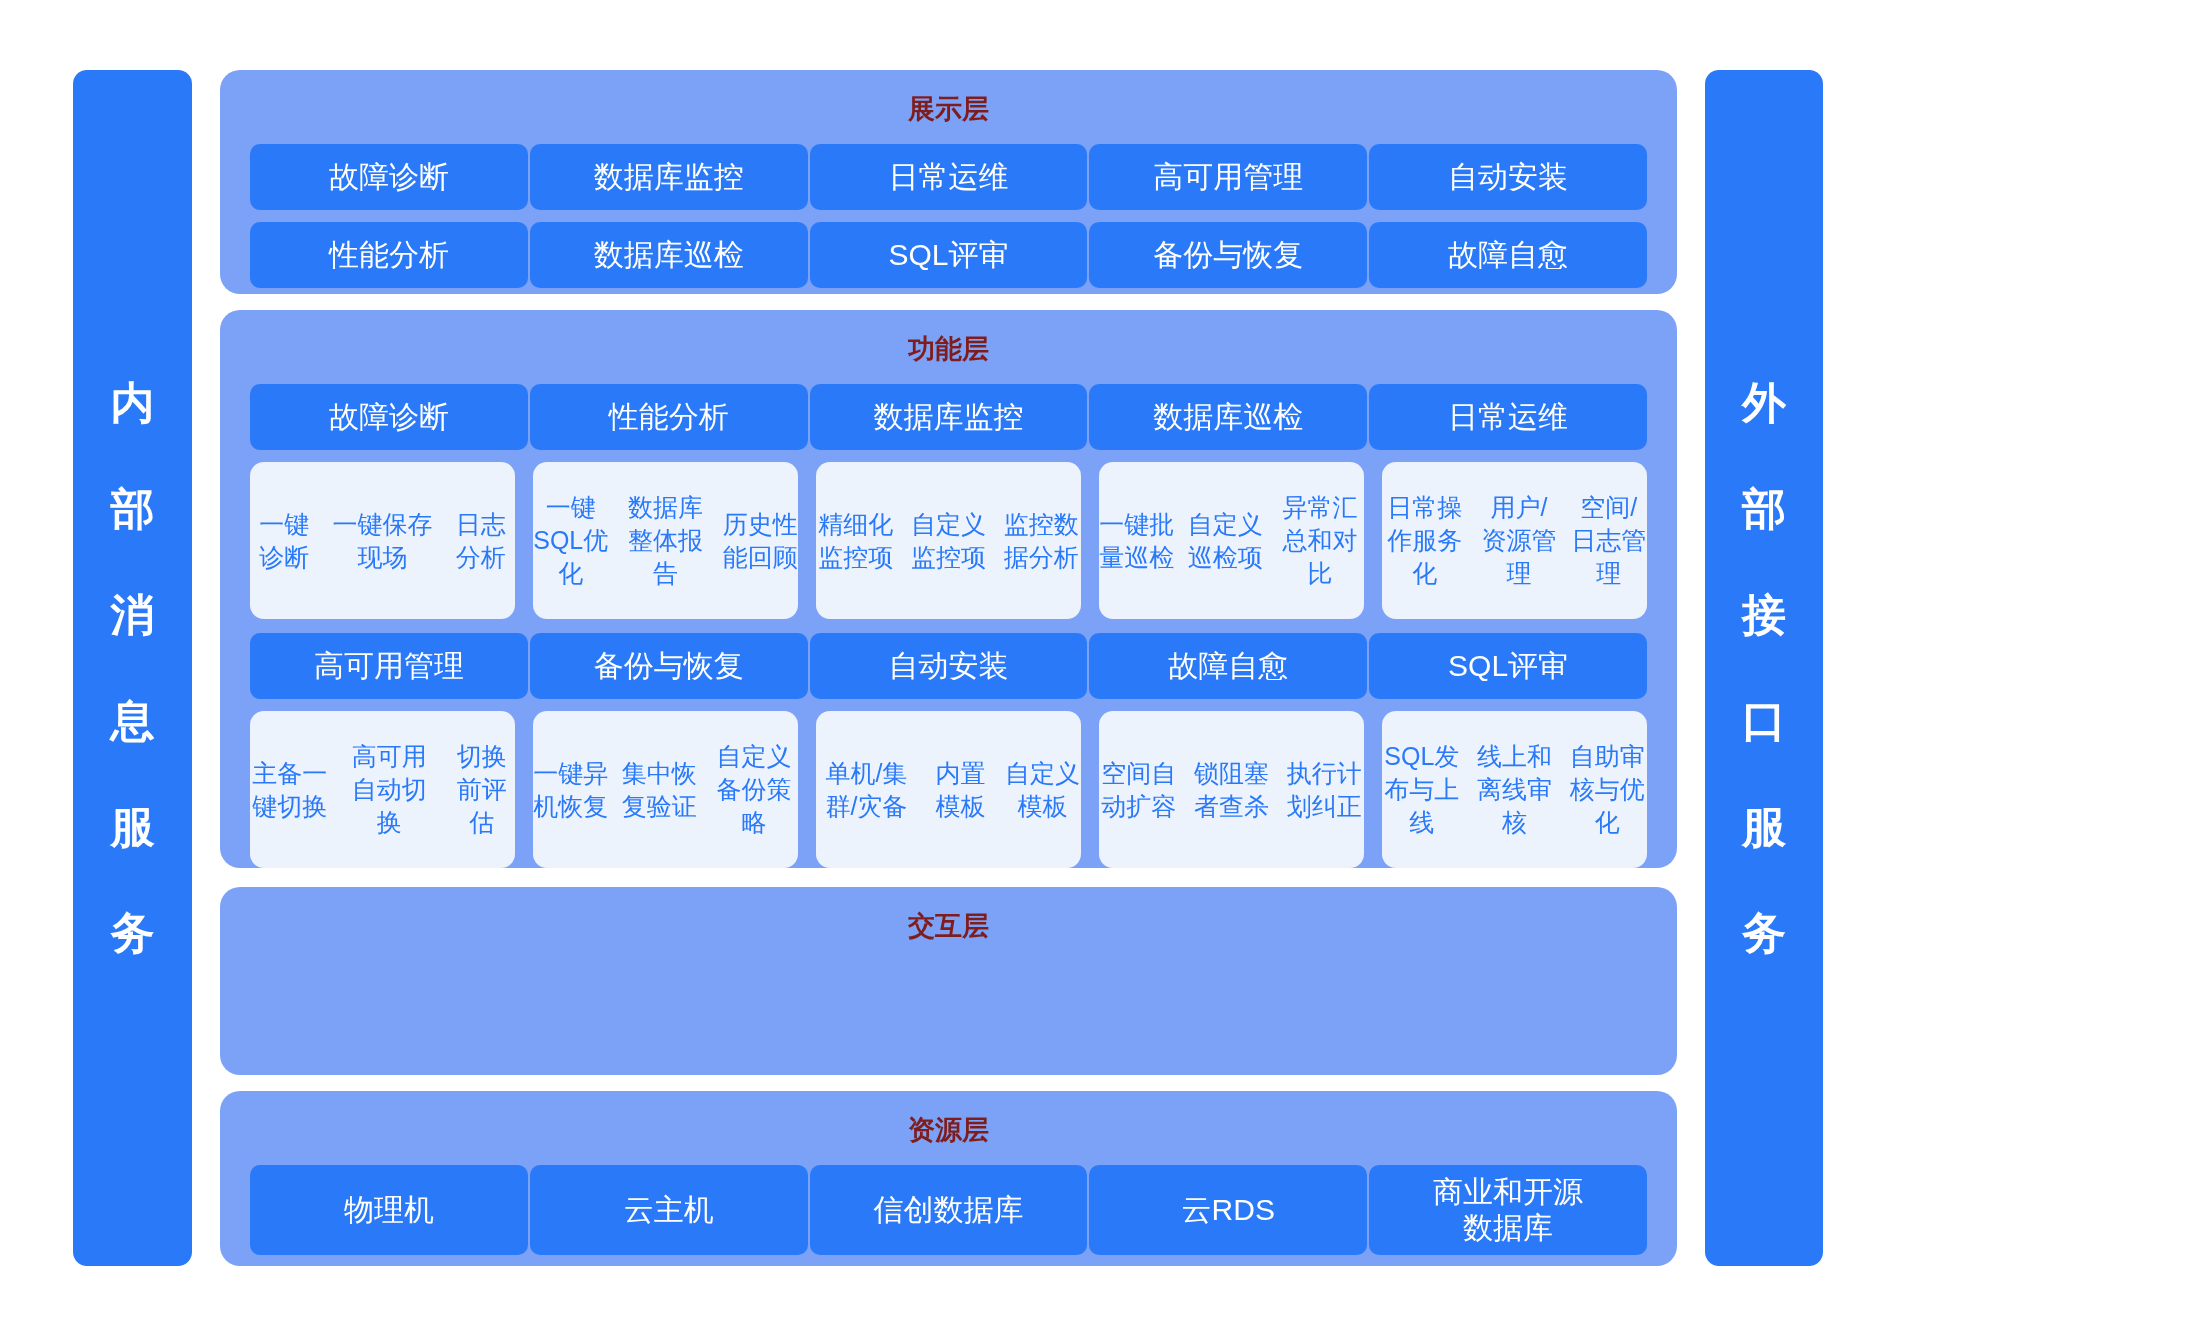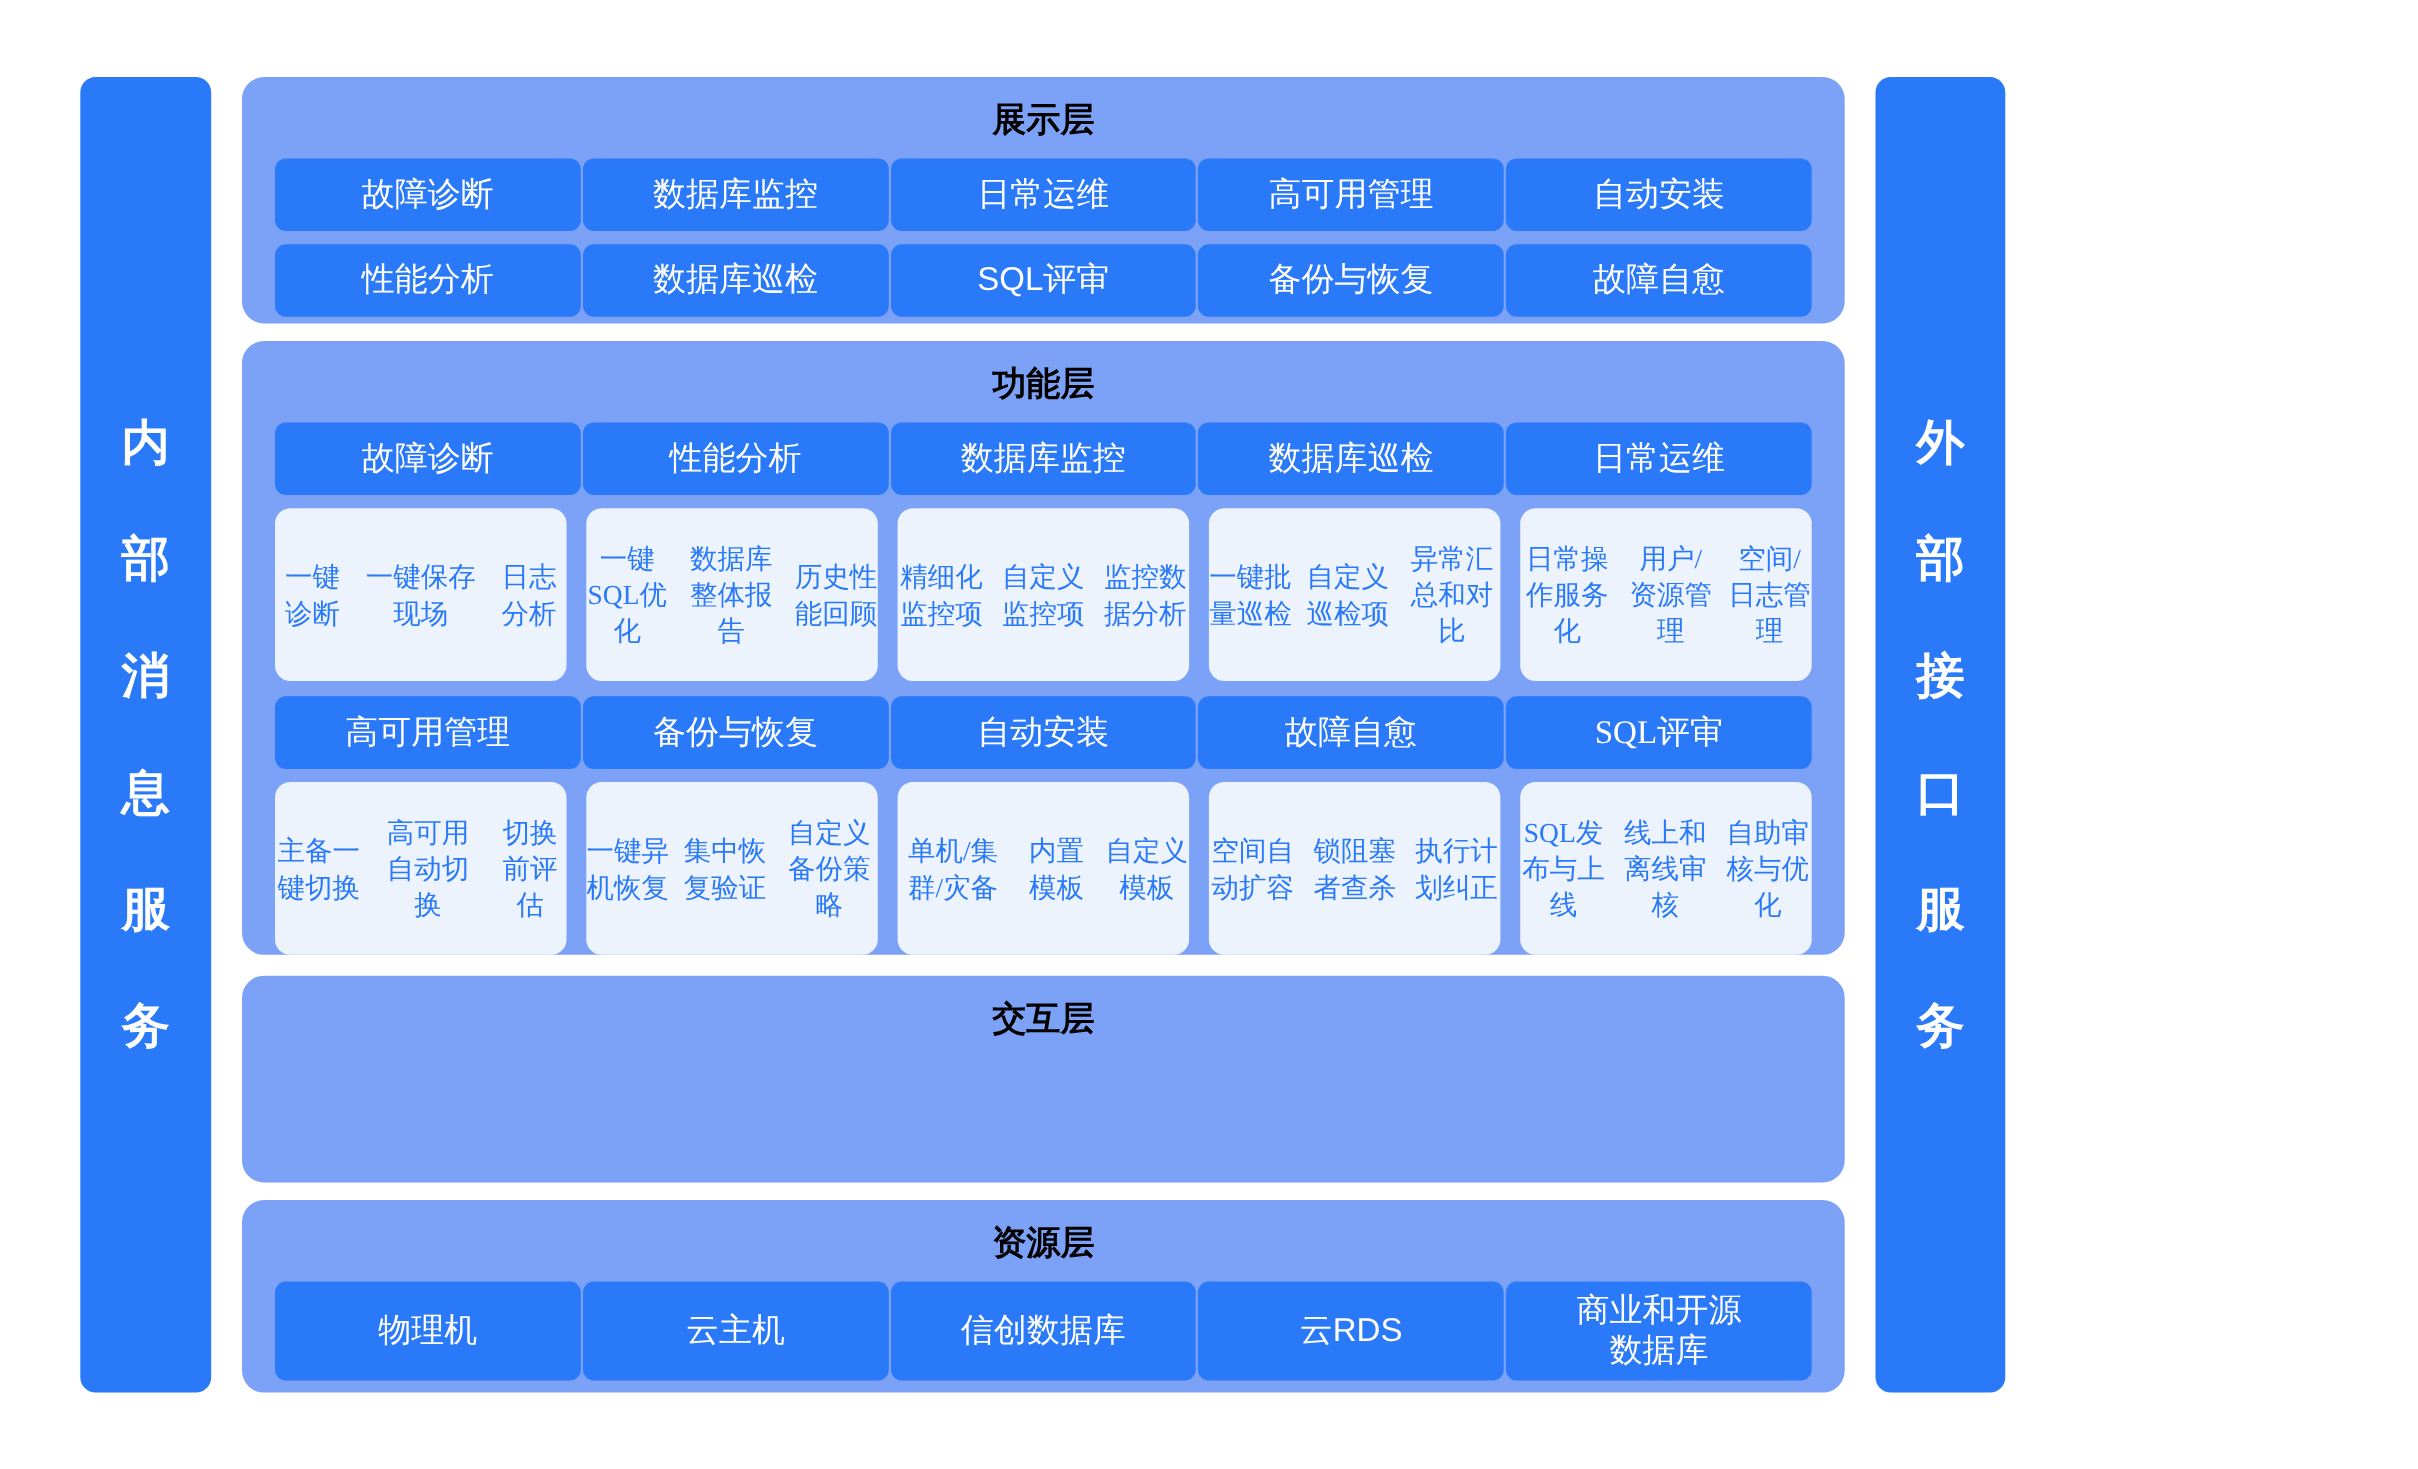--- a/index.html
+++ b/index.html
@@ -28,27 +28,27 @@
   .main {
     position:absolute; left:220px; top:70px; width:1457px; height:1196px;
     display:flex; flex-direction:column;
   }
   .panel {
     background:#7CA2F7; border-radius:20px;
     padding:0 30px; box-sizing:border-box;
     display:flex; flex-direction:column;
   }
   .panel-presentation { height:236px; }
-  .panel-function     { height:567px; margin-top:16px;font-family:Liberation Serif, serif; }
+  .panel-function     { height:567px; margin-top:16px; }
   .panel-interaction  { height:198px; margin-top:19px; }
   .panel-resource     { height:184px; margin-top:16px; }
 
   .panel-title {
     margin-top:16px; height:46px; line-height:46px;
-    text-align:center; font-size:31px; font-weight:bold; color:#000000;
+    text-align:center; font-size:27px; font-weight:bold; color:#7f1d1d;
   }
   .chip-row { display:flex; gap:2px; margin-top:12px; }
   .chip {
     flex:1; height:66px;
     background:#2979F8; border-radius:10px;
     color:#ffffff; font-size:30px;
     display:flex; flex-direction:column; align-items:center; justify-content:center;
     text-align:center; line-height:1.2;
   }
   .chip-tall { height:90px; }

